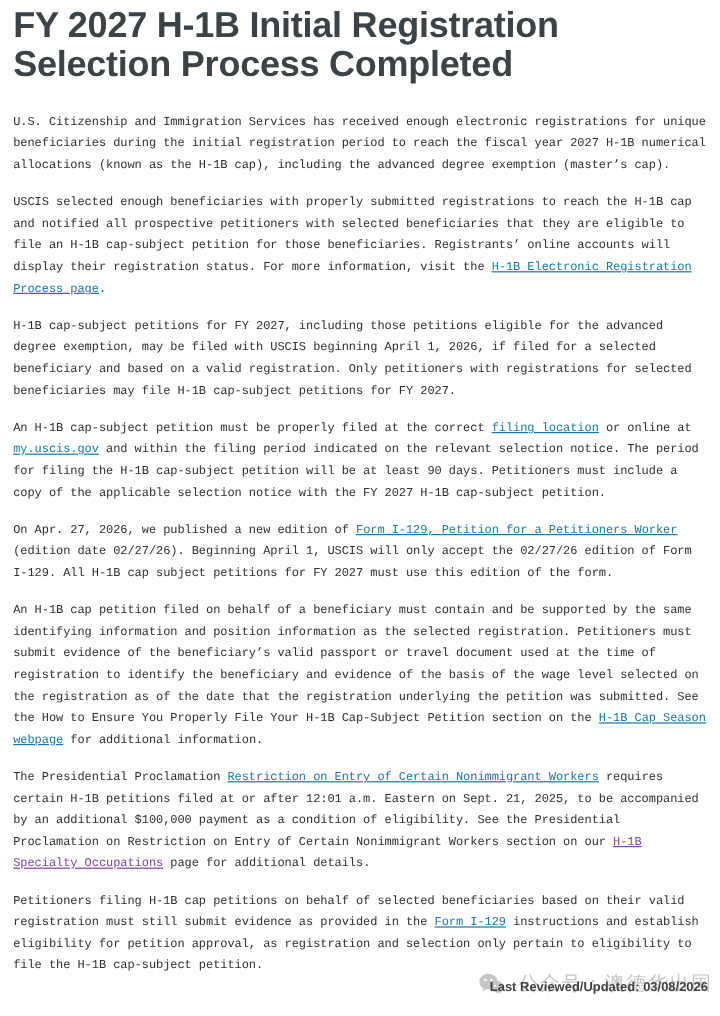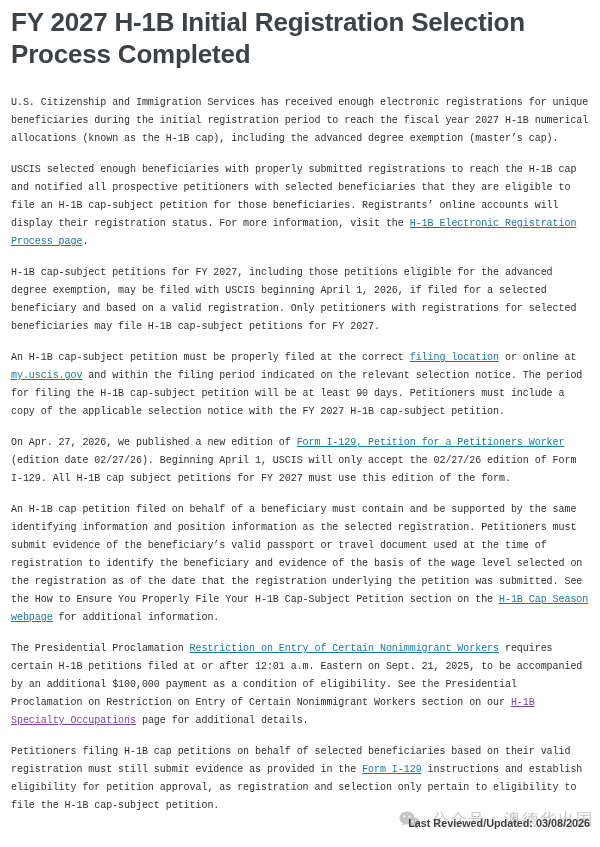--- a/index.html
+++ b/index.html
@@ -12,21 +12,21 @@
     width: 600px;
     height: 847px;
     background: #ffffff;
     box-sizing: border-box;
     padding: 6px 11px 0 11px;
     font-family: "Liberation Sans", "DejaVu Sans", sans-serif;
     overflow: hidden;
   }
   h1.title {
     margin: 0 0 24px 0;
-    font-size: 26px;
+    font-size: 30px;
     line-height: 32px;
     font-weight: 700;
     color: var(--title, #3d4246);
     letter-spacing: -0.2px;
   }
   .release {
     margin: 0 0 20px 0;
     font-size: 11.5px;
     color: var(--body, #2e2e2e);
   }

